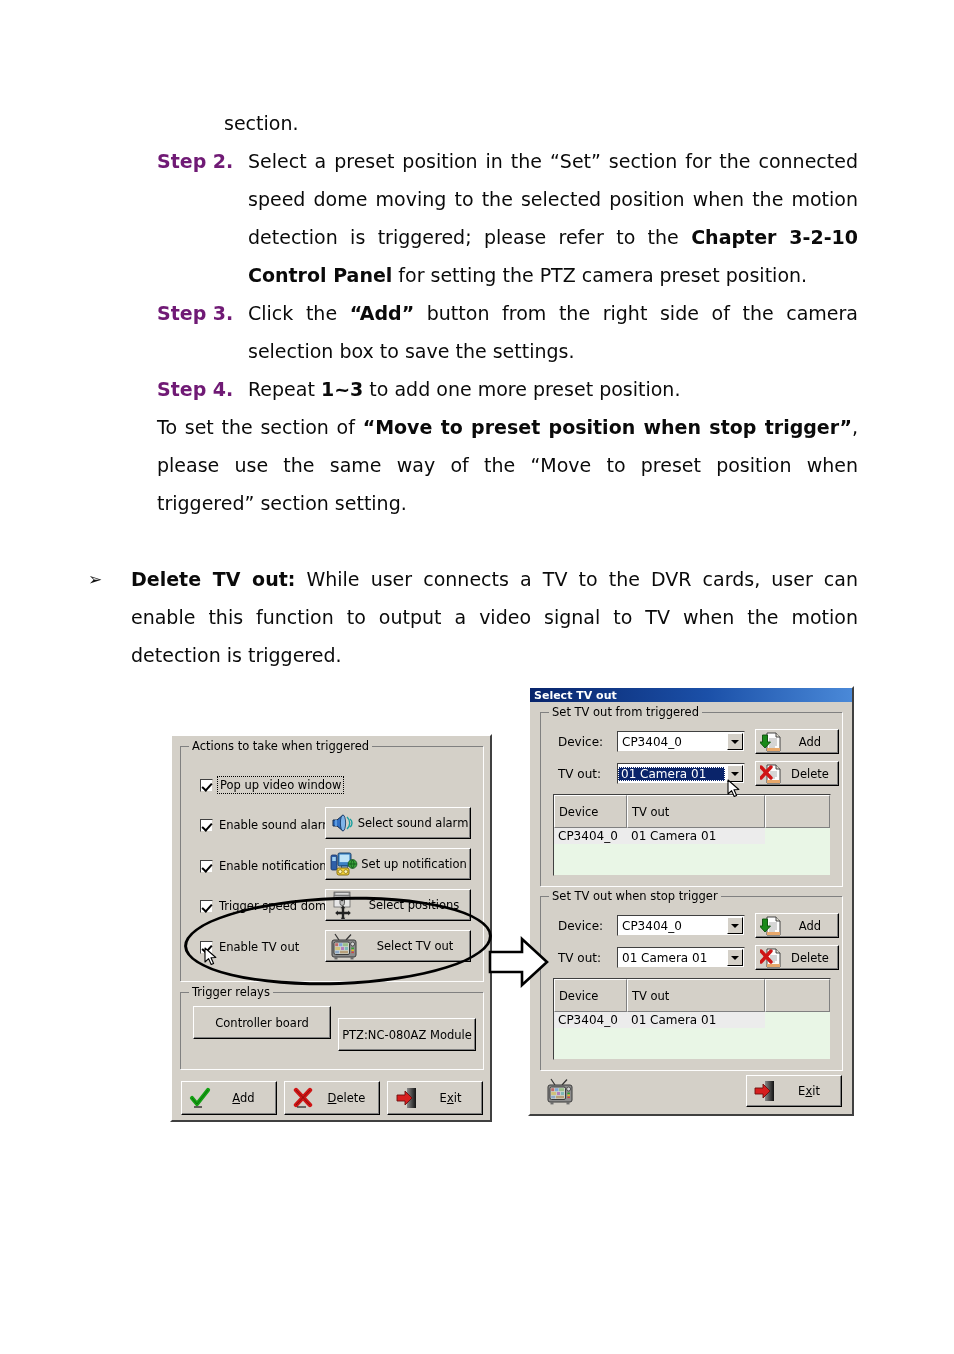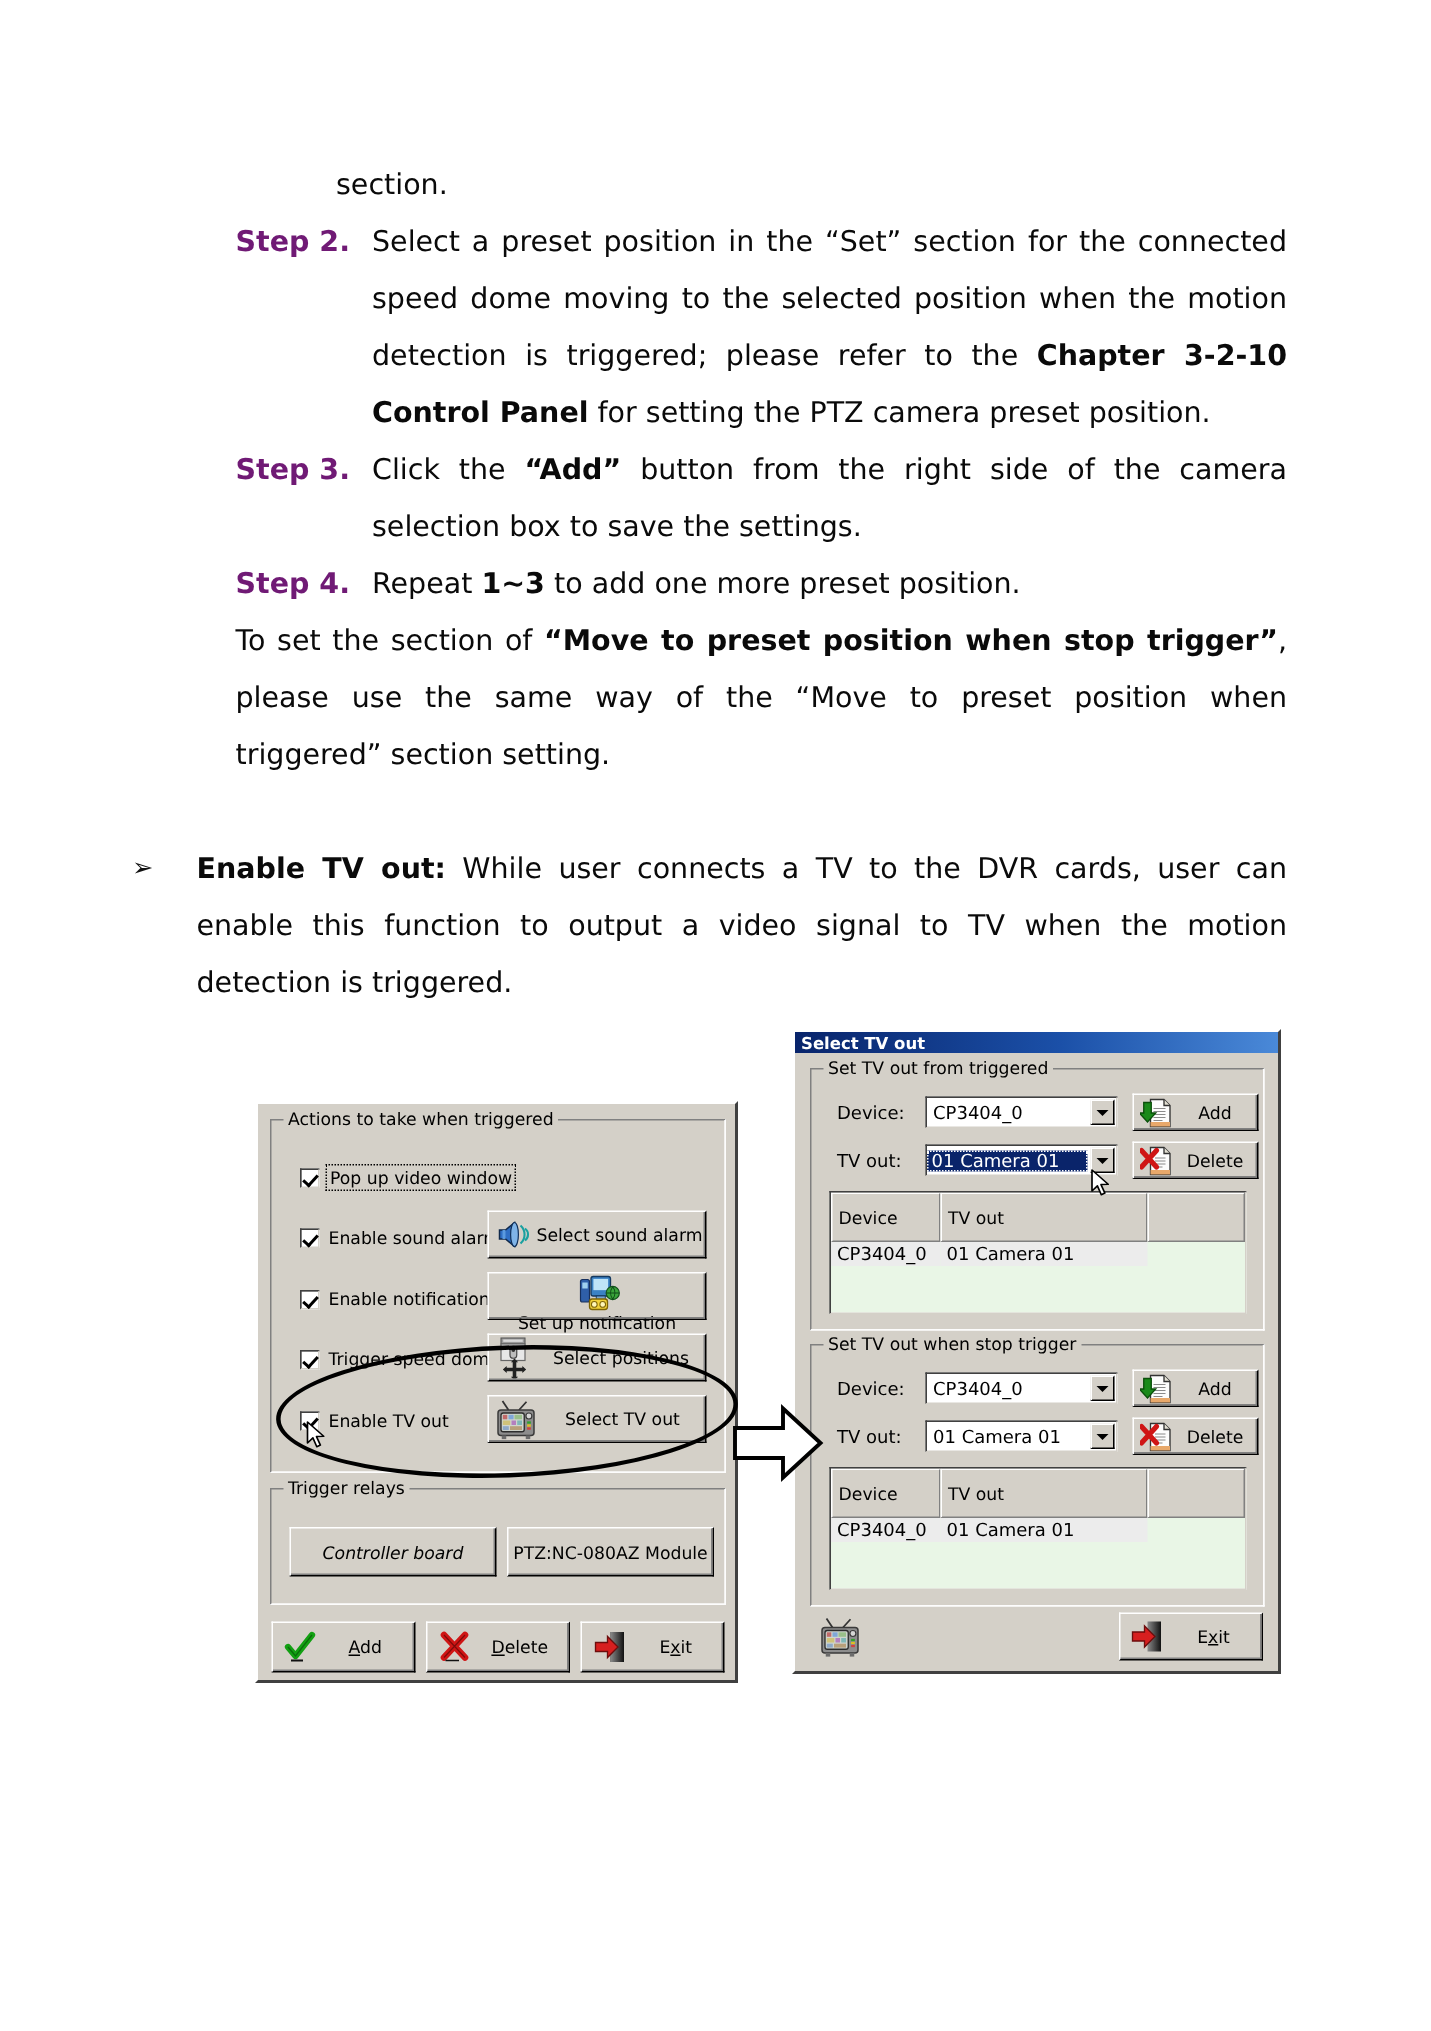--- a/index.html
+++ b/index.html
@@ -227,21 +227,21 @@
 
   <div class="step-label" style="left:157px; top:294px;">Step 3.</div>
   <div class="step-body just" style="left:248px; top:294px; width:610px;" id="step3body"><span>Click the </span><span style="font-weight: bold;">“Add”</span><span> button from the right side of the camera selection box to save the settings.</span></div>
 
   <div class="step-label" style="left:157px; top:370px;">Step 4.</div>
   <div class="step-body" style="left:248px; top:370px; width:610px;" id="step4body"><span>Repeat </span><span style="font-weight: bold;">1~3</span><span> to add one more preset position.</span></div>
 
   <div class="step-body just" style="left:157px; top:408px; width:701px;" id="noteBody"><span>To set the section of </span><span style="font-weight: bold;">“Move to preset position when stop trigger”</span><span>, please use the same way of the “Move to preset position when triggered” section setting.</span></div>
 
   <div class="bullet-marker" style="left:88px; top:560px;">➢</div>
-  <div class="step-body just" style="left:131px; top:560px; width:727px;" id="bulletBody"><span style="font-weight: bold;">Enable TV out:</span><span> While user connects a TV to the DVR cards, user can enable this function to output a video signal to TV when the motion detection is triggered.</span></div>
+  <div class="step-body just" style="left:131px; top:560px; width:727px;" id="bulletBody"><span style="font-weight: bold;">Delete TV out:</span><span> While user connects a TV to the DVR cards, user can enable this function to output a video signal to TV when the motion detection is triggered.</span></div>
 </div>
 
 <div class="win raised" style="left:170px; top:734px; width:322px; height:388px;">
 
   <div class="groupbox" style="left:8px; top:10px; width:304px; height:236px;">
     <div class="gb-inner"></div>
     <div class="gb-title">Actions to take when triggered</div>
   </div>
 
   <div class="cbrow" style="left:28px; top:42px;">
@@ -275,21 +275,21 @@
         <path d="M3 8 h4 L13 3 v16 L7 14 H3 z" fill="#2f6fc4" stroke="#102a4c" stroke-width="1"></path>
         <path d="M5 8 h2 v6 H5 z" fill="#5b9bdf"></path>
         <ellipse cx="13" cy="11" rx="2.6" ry="8" fill="#7fb4e8" stroke="#10305a" stroke-width="0.8"></ellipse>
         <path d="M17 5 a8 8 0 0 1 0 12" stroke="#19a0a0" fill="none" stroke-width="1.4"></path>
         <path d="M20 7 a5 5 0 0 1 0 8" stroke="#19a0a0" fill="none" stroke-width="1.4"></path>
       </svg>
     </span>
     <span class="blabel">Select sound alarm</span>
   </div>
 
-  <div class="btn" style="left:153px; top:112px; width:146px; height:32px;flex-direction:column;">
+  <div class="btn" style="left:153px; top:112px; width:146px; height:32px;">
     <span style="display:flex;align-items:center;padding-left:4px;">
       <svg width="28" height="26" viewBox="0 0 28 26">
         <rect x="1" y="4" width="6" height="15" rx="1.4" fill="#2f5fa8" stroke="#16305e" stroke-width="0.8"></rect>
         <rect x="2.2" y="6" width="3.6" height="4" fill="#9fd0ef"></rect>
         <rect x="8" y="2" width="13" height="13" rx="1.5" fill="#3b82c4" stroke="#15395f" stroke-width="0.9"></rect>
         <rect x="9.6" y="3.6" width="9.8" height="7.5" fill="#bfe4f7"></rect>
         <rect x="11.5" y="15" width="6" height="3" fill="#7aa6cf" stroke="#15395f" stroke-width="0.6"></rect>
         <circle cx="22.5" cy="13" r="4.4" fill="#3aa43a" stroke="#14521d" stroke-width="0.8"></circle>
         <path d="M18.3 13 h8.4 M22.5 8.8 a7 7 0 0 1 0 8.4 a7 7 0 0 1 0 -8.4" stroke="#0d4a16" fill="none" stroke-width="0.7"></path>
         <rect x="7" y="17" width="12" height="7" rx="1.8" fill="#f2d23a" stroke="#7e6507" stroke-width="0.9"></rect>
@@ -341,21 +341,21 @@
       </svg>
     </span>
     <span class="blabel">Select TV out</span>
   </div>
 
   <div class="groupbox" style="left:8px; top:256px; width:304px; height:78px;">
     <div class="gb-inner"></div>
     <div class="gb-title">Trigger relays</div>
   </div>
 
-  <div class="btn" style="left:21px; top:282px; width:138px; height:33px;font-style:italic;">
+  <div class="btn" style="left:21px; top:270px; width:138px; height:33px;">
     <span class="blabel">Controller board</span>
   </div>
   <div class="btn" style="left:166px; top:282px; width:138px; height:33px;">
     <span class="blabel">PTZ:NC-080AZ Module</span>
   </div>
 
   <div class="btn" style="left:9px; top:345px; width:96px; height:34px;">
     <span style="display:flex;align-items:center;padding-left:7px;">
       <svg width="22" height="22" viewBox="0 0 22 22">
         <path d="M3 11 L8 17 L19 3" stroke="#13a013" stroke-width="4.2" fill="none" stroke-linecap="round" stroke-linejoin="round"></path>

